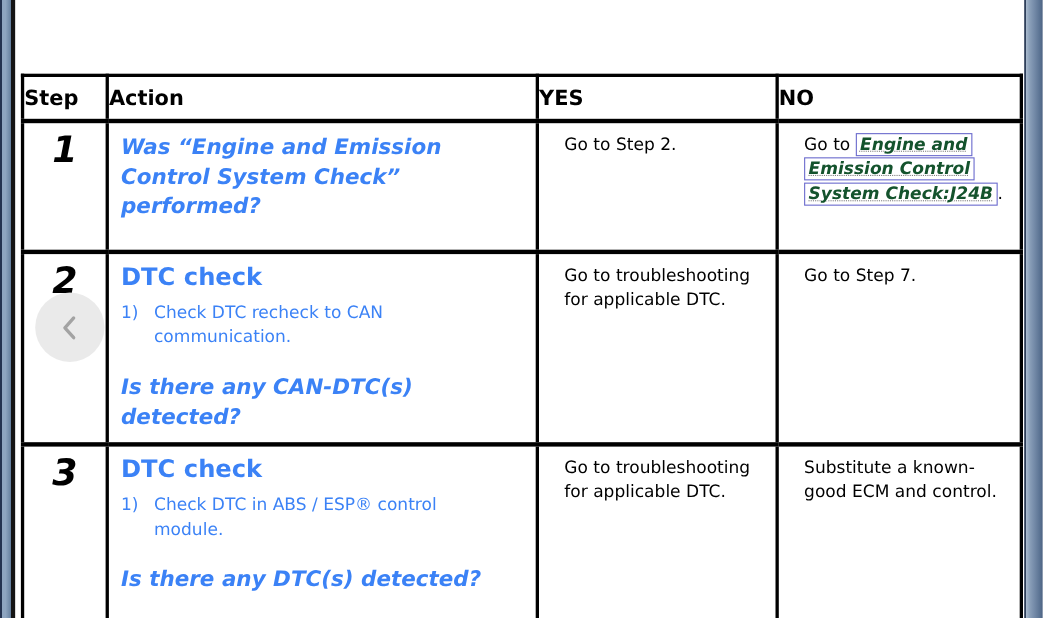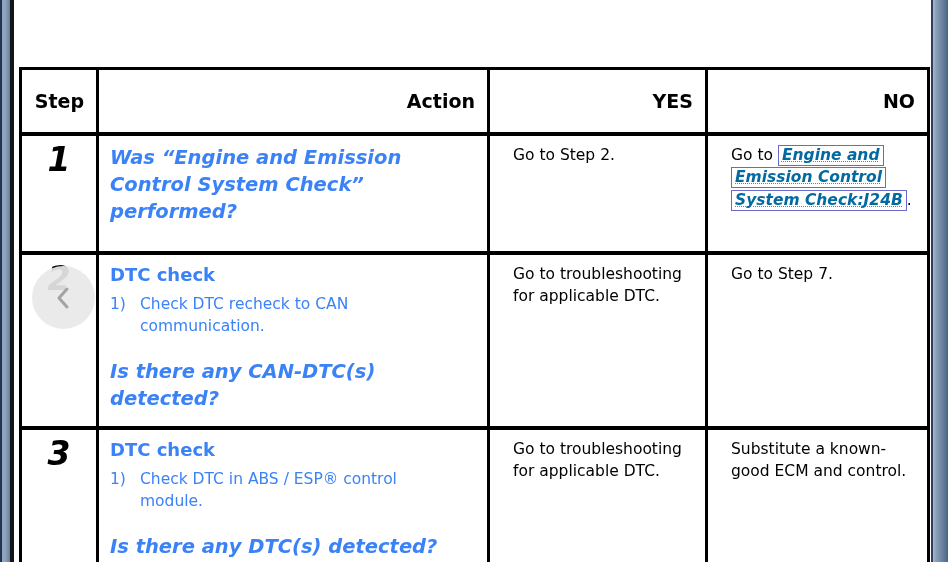--- a/index.html
+++ b/index.html
@@ -50,49 +50,49 @@
   table.dtc col.c-step   { width: 77px;  }
   table.dtc col.c-action { width: 391px; }
   table.dtc col.c-yes    { width: 218px; }
   table.dtc col.c-no     { width: 222px; }
   table.dtc { border: 3px solid #000; border-bottom-width: 5px; }
   table.dtc th, table.dtc td { border: 3px solid #000; vertical-align: top; }
   table.dtc thead th {
     border-bottom-width: 4px;
     height: 38px;
     font-size: 19px; font-weight: bold;
-    text-align: right; vertical-align: middle;
-    padding: 12px;
+    text-align: left; vertical-align: middle;
+    padding: 0;
     color: #000;
   }
   table.dtc tbody td { border-top-width: 4px; }
   tr.row-1 td { height: 100px; }
   tr.row-2 td { height: 156px; }
   tr.row-3 td { height: 156px; }
   td.step-cell {
     text-align: center;
     font-style: italic; font-weight: bold;
     font-size: 33px; color: #000;
     padding-top: 4px;
   }
   td.action-cell { padding: 9px 10px 6px 11px; color: #3b82f6; }
   .action-question {
     font-style: italic; font-weight: bold;
     font-size: 19.5px; line-height: 1.38;
     max-width: 360px;
   }
-  .action-heading { font-weight: bold; font-size: 18px; line-height: 1.2; }
+  .action-heading { font-weight: bold; font-size: 22px; line-height: 1.2; }
   .action-list { display: flex; margin-top: 7px; font-size: 15.5px; line-height: 1.42; }
   .list-marker { width: 30px; flex: 0 0 30px; }
   .list-text { max-width: 272px; }
   .action-question.spaced { margin-top: 22px; }
   td.yn-cell { padding: 8px 8px 6px 23px; color: #000; }
   .cell-text { font-size: 15.5px; line-height: 1.45; max-width: 186px; }
   a.doc-link {
-    color: #0369a1;
+    color: #14532d;
     font-weight: bold; font-style: italic;
     text-decoration: underline dotted #7d7d7d 1px;
     border: 1px solid #6a6acd;
     padding: 0 3px 1px 3px;
     box-decoration-break: clone;
     -webkit-box-decoration-break: clone;
     cursor: pointer;
   }
   .nav-prev {
     position: absolute; left: 32px; top: 266px;

